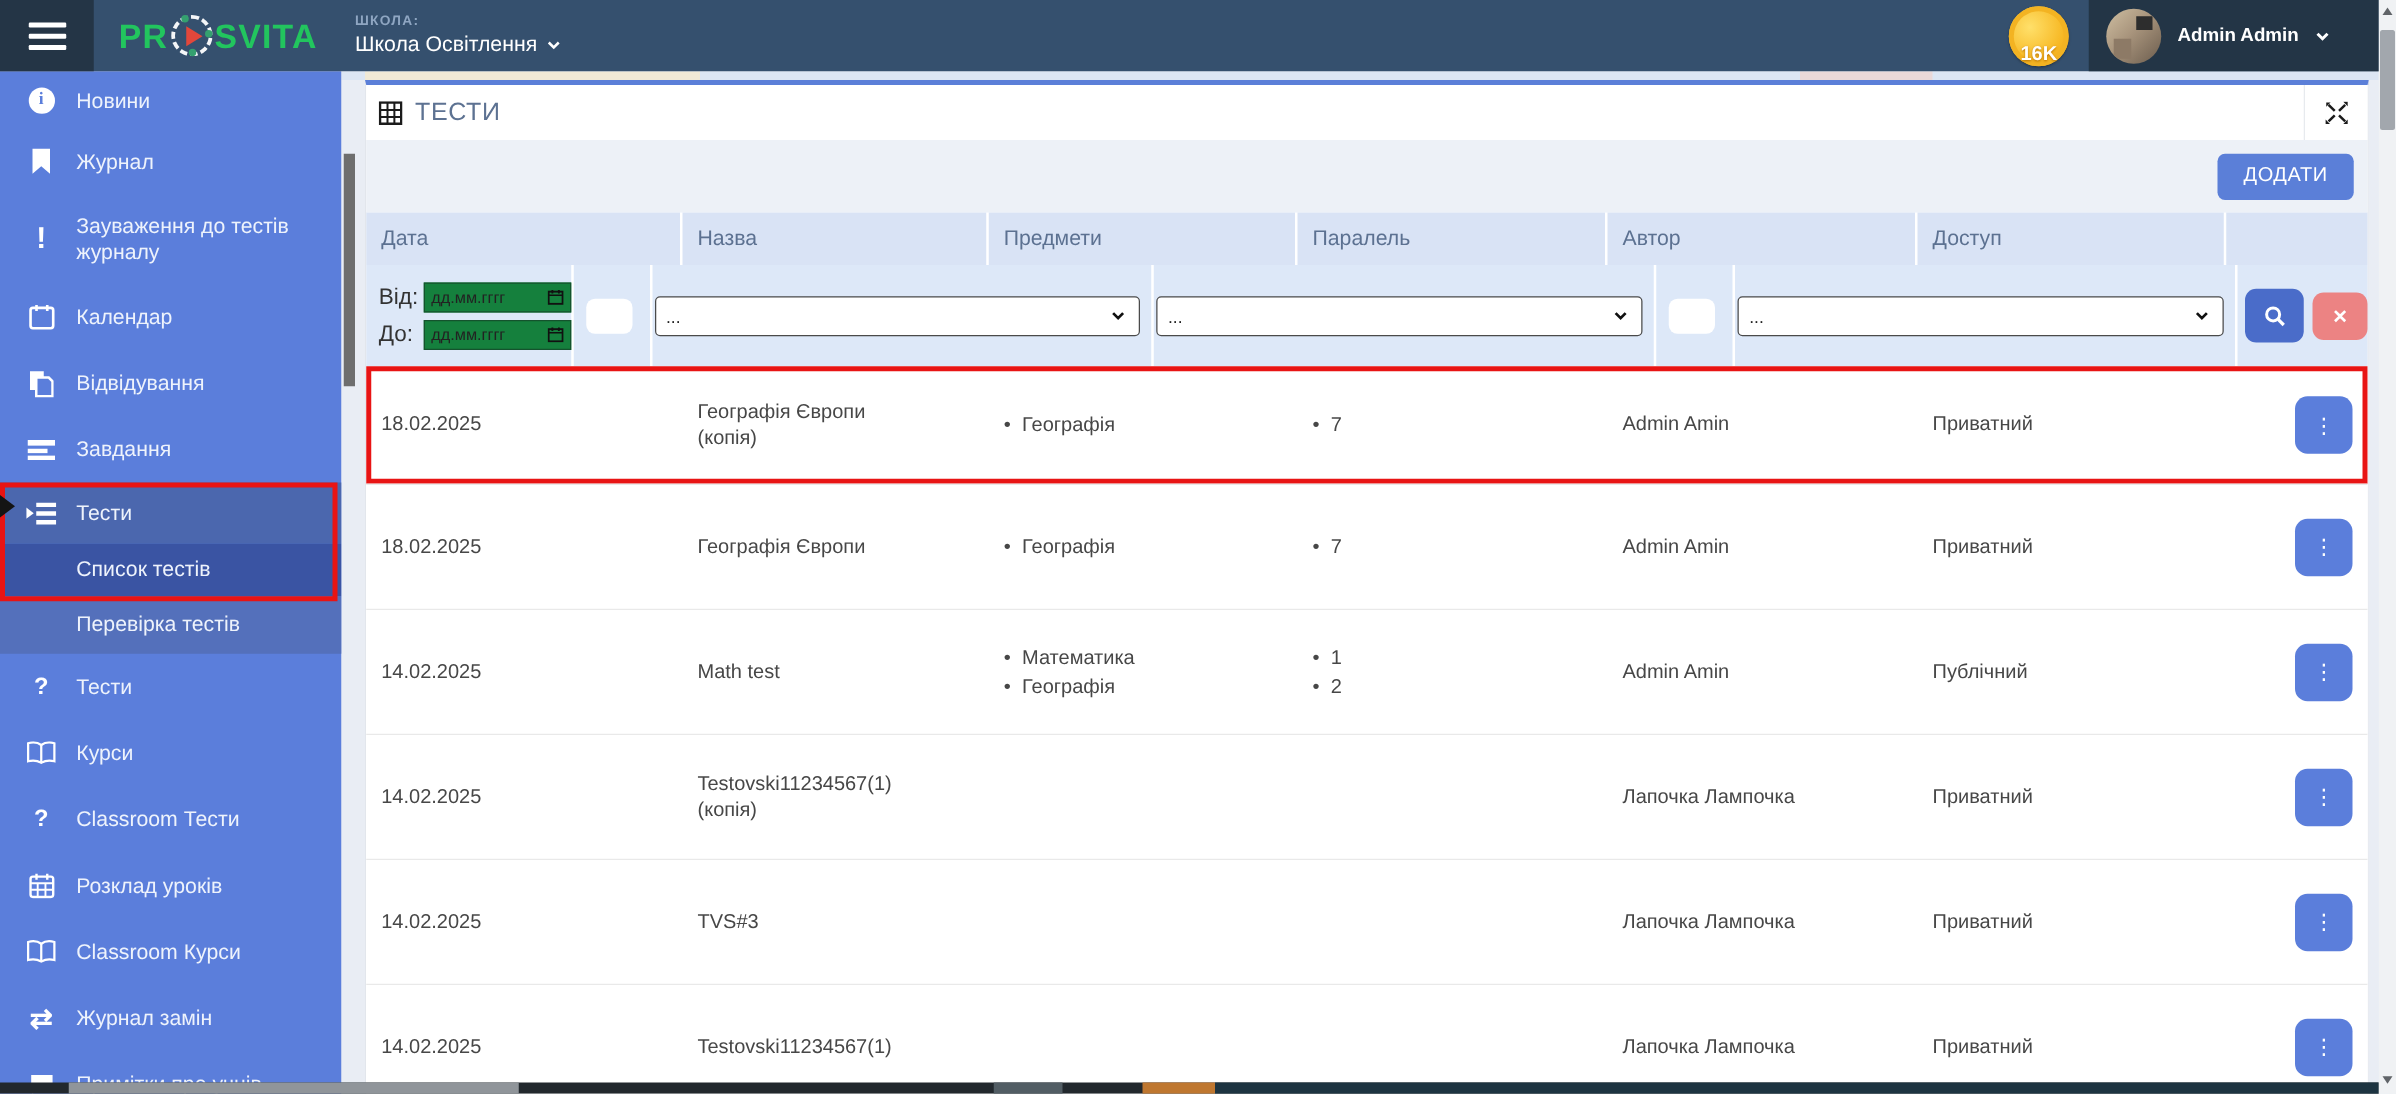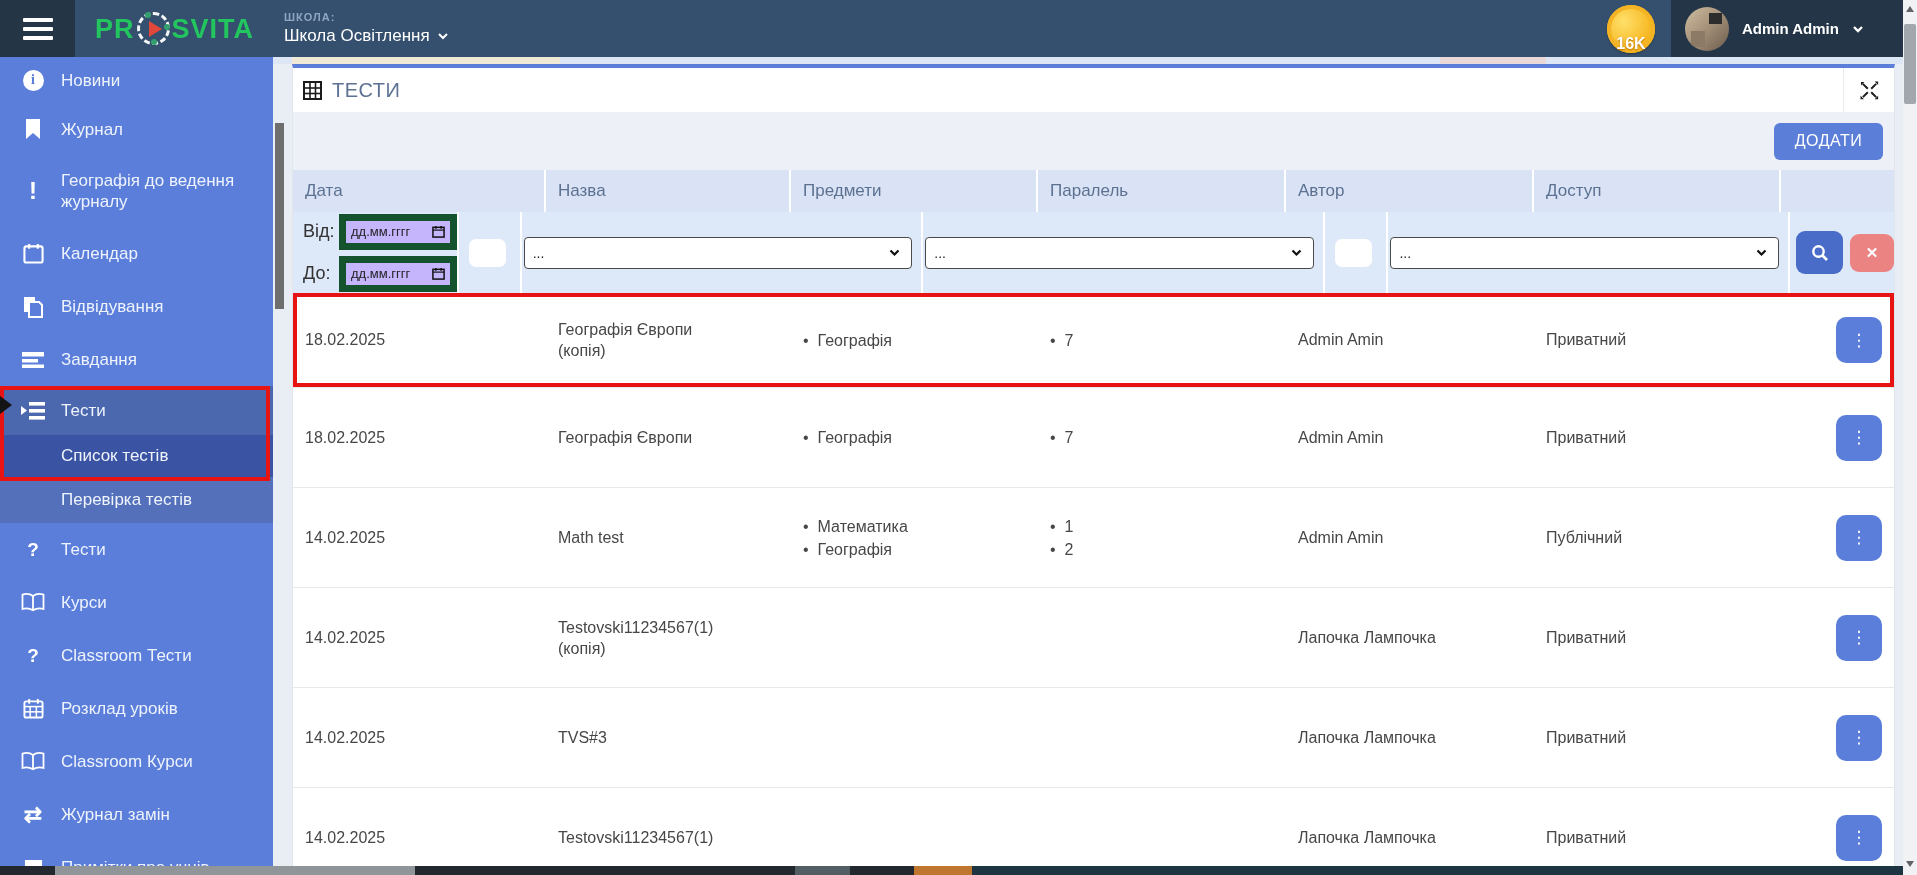--- a/index.html
+++ b/index.html
@@ -80,21 +80,21 @@
   .filters{height:81px;background:#dde8f8;display:flex;flex:0 0 auto;}
   .col-date{width:253px;} .col-name{width:245px;} .col-subj{width:247px;}
   .col-par{width:248px;} .col-author{width:248px;} .col-access{width:247px;} .col-actions{flex:1;}
   .thead>div, .filters>div{border-right:2px solid #fff;}
   .thead>div:last-child, .filters>div:last-child{border-right:none;}
   .th{display:flex;align-items:center;padding-left:12px;color:#5c7191;font-size:17px;}
 
   .f-date{display:flex;flex-direction:column;justify-content:center;gap:6px;padding-left:10px;}
   .f-date-line{display:flex;align-items:center;}
   .f-date-line .dlabel{width:36px;font-size:18px;color:#333;}
-  .date-input{width:118px;height:36px;background:#c4b5fd;border:7px solid #14532d;display:flex;
+  .date-input{width:118px;height:24px;background:#15803d;border:1px solid #14532d;display:flex;
         align-items:center;justify-content:space-between;padding:0 5px;cursor:text;}
   .date-input .dph{font-size:13px;color:#222;}
   .f-input-wrap{display:flex;align-items:center;}
   .f-input{height:28px;border:none;border-radius:7px;background:#fff;margin:0 14px 0 10px;width:100%;
         outline:none;font-size:15px;padding:0 8px;font-family:"Liberation Sans",sans-serif;}
   .f-select{height:32px;background:#fff;border:1.5px solid #4a4a4a;border-radius:4px;
         margin:0 9px 0 2px;width:100%;display:flex;align-items:center;justify-content:space-between;
         padding:0 10px 0 8px;cursor:pointer;}
   .f-select .sel-val{font-size:14px;color:#222;}
   .f-wrap{display:flex;align-items:center;width:100%;}
@@ -183,21 +183,21 @@
   <div class="side-item h52">
     <span class="ico">
       <svg width="18" height="22" viewBox="0 0 18 22">
           <path d="M2 1h14v20l-7-6-7 6z" fill="#fff"></path>
         </svg>
     </span>
     <span class="lbl">Журнал</span>
   </div>
   <div class="side-item h72">
     <span class="ico glyph-ico" style="font-size:24px;">!</span>
-    <span class="lbl" style="max-width:178px;">Географія до ведення журналу</span>
+    <span class="lbl" style="max-width:178px;">Зауваження до тестів журналу</span>
   </div>
   <div class="side-item h53">
     <span class="ico">
       <svg width="21" height="21" viewBox="0 0 22 22">
           <rect x="1.5" y="3.5" width="19" height="17" rx="2" fill="none" stroke="#fff" stroke-width="2.2"></rect>
           <line x1="6.5" y1="1" x2="6.5" y2="6" stroke="#fff" stroke-width="2.2"></line>
           <line x1="15.5" y1="1" x2="15.5" y2="6" stroke="#fff" stroke-width="2.2"></line>
         </svg>
     </span>
     <span class="lbl">Календар</span>

